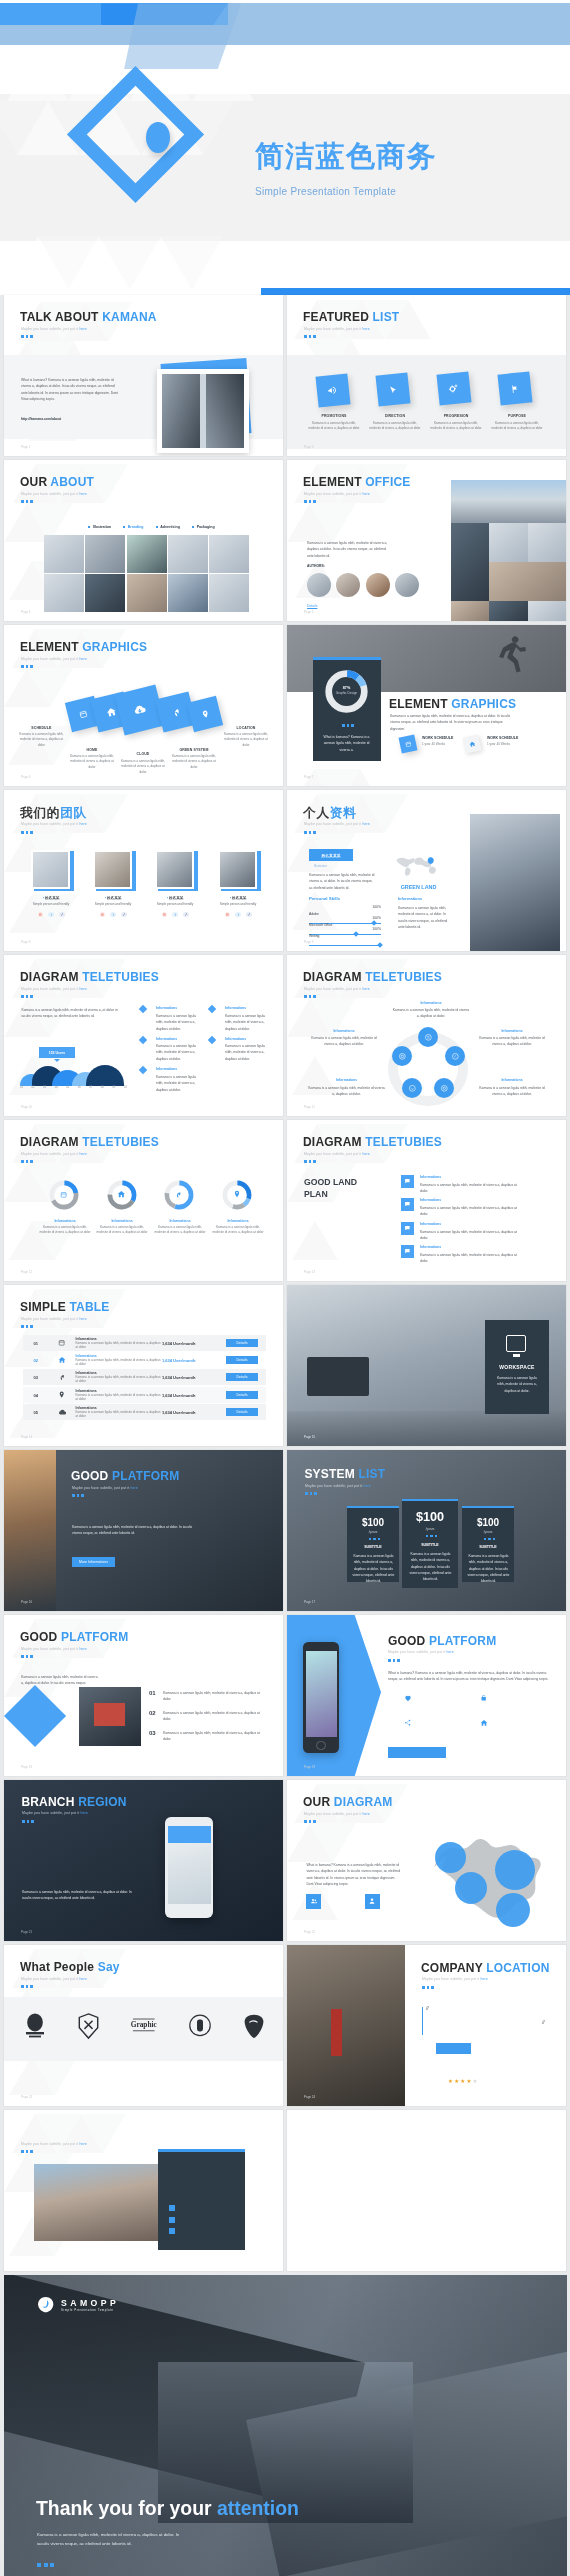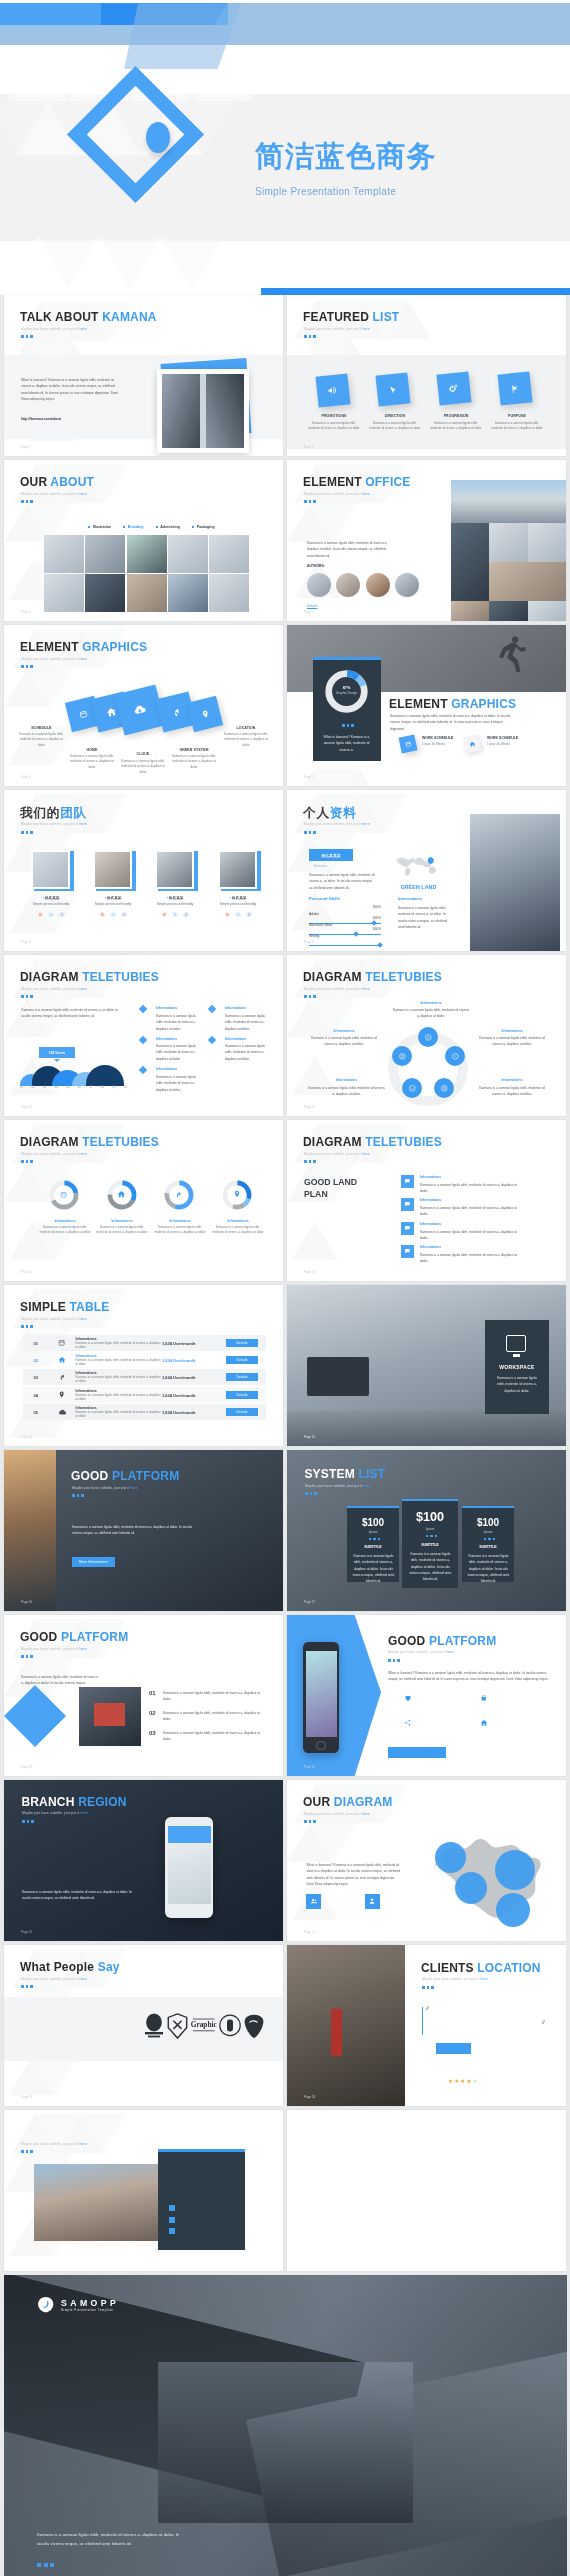--- a/index.html
+++ b/index.html
@@ -1150,21 +1150,21 @@
             <i class="d" style="left:28px;top:111px"></i>
           </div>
       <div class="h-title"><span>What People </span><span class="b">Say</span></div>
       <div class="h-sub"><span>Maybe you have subtitle, just put it </span><span class="lk">here</span></div>
       <div class="h-dots">
             <b></b>
             <b></b>
             <b></b>
           </div>
       <div style="position:absolute;left:0;top:52px;width:279px;height:64px;background:#f3f4f5"></div>
-      <div style="position:absolute;left:19px;top:67px;width:243px;display:flex;justify-content:flex-end;align-items:center">
+      <div style="position:absolute;left:19px;top:67px;width:243px;display:flex;justify-content:space-between;align-items:center">
         <svg width="24" height="28" viewBox="0 0 40 46">
               <ellipse cx="20" cy="17" rx="13" ry="15" fill="#2d3138"></ellipse>
               <rect x="5" y="33" width="30" height="4" fill="#2d3138"></rect>
               <rect x="10" y="39" width="20" height="3" fill="#2d3138"></rect>
             </svg>
         <svg width="23" height="28" viewBox="0 0 40 46">
               <path d="M20 2l16 6v18L20 44 4 26V8z" fill="none" stroke="#2d3138" stroke-width="2.5"></path>
               <path d="M13 14l14 14M27 14L13 28" stroke="#2d3138" stroke-width="2.5"></path>
             </svg>
         <svg width="29.5" height="24" viewBox="0 0 60 40">
@@ -1182,21 +1182,21 @@
             </svg>
       </div>
       <div class="lorem" style="position:absolute;left:27px;top:126px;width:228px;text-align:center"></div>
       <div class="pg">Page 23</div>
     </div>
 
     <div class="slide">
       <div class="ph" style="position:absolute;left:0;top:0;width:118px;height:161px;background:linear-gradient(160deg,#8a7f74 0%,#5b544c 55%,#33302c 100%)">
         <div style="position:absolute;left:44px;top:64px;width:10.7px;height:47px;background:#b0332b"></div>
       </div>
-      <div class="h-title" style="left:134px;top:16px"><span>CLIENTS </span><span class="b">LOCATION</span></div>
+      <div class="h-title" style="left:134px;top:16px"><span>COMPANY </span><span class="b">LOCATION</span></div>
       <div class="h-sub" style="left:135px;top:32px"><span>Maybe you have subtitle, just put it </span><span class="lk">here</span></div>
       <div class="h-dots" style="left:135px;top:41px">
             <b></b>
             <b></b>
             <b></b>
           </div>
       <div style="position:absolute;left:135px;top:62px;width:1.3px;height:28px;background:#3d9cf0"></div>
       <div style="position:absolute;left:139px;top:61px;font-size:4.7px;color:#454c53;font-style:italic">//</div>
       <div class="lorem" style="position:absolute;left:149px;top:63px;width:101px;font-style:italic"></div>
       <div style="position:absolute;left:255px;top:75px;font-size:4.7px;color:#454c53;font-style:italic">//</div>
@@ -1258,20 +1258,21 @@
       <svg width="17.4" height="17.4" viewBox="0 0 32 32">
           <path d="M16 2c8 0 14 6 14 13 0 9-9 15-14 15S2 24 2 15C2 8 8 2 16 2z" fill="#fff"></path>
           <path d="M19 8c3 3 3 8 0 12-3 3-8 2-9-1 3 2 7 1 8-3 1-3 0-6 1-8z" fill="#3d9cf0"></path>
         </svg>
       <div>
         <div class="brand-name">SAMOPP</div>
         <div class="brand-tag">Simple Presentation Template</div>
       </div>
     </div>
 
+    <div class="thx-h"><span>Thank you for your </span><span class="b">attention</span></div>
     <div class="thx-p">
       <div>Kamana is a aenean ligula nibh, molestie id viverra a, dapibus at dolor. In</div>
       <div>iaculis viverra neque, ac eleifend ante lobortis id.</div>
     </div>
     <div class="thx-dots">
         <b></b>
         <b></b>
         <b></b>
       </div>
   </div>

